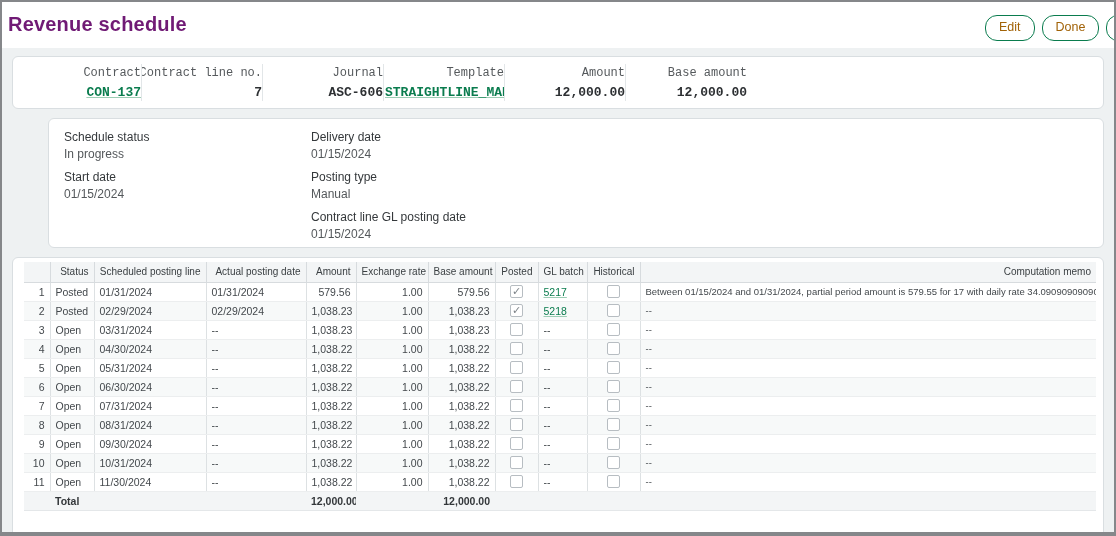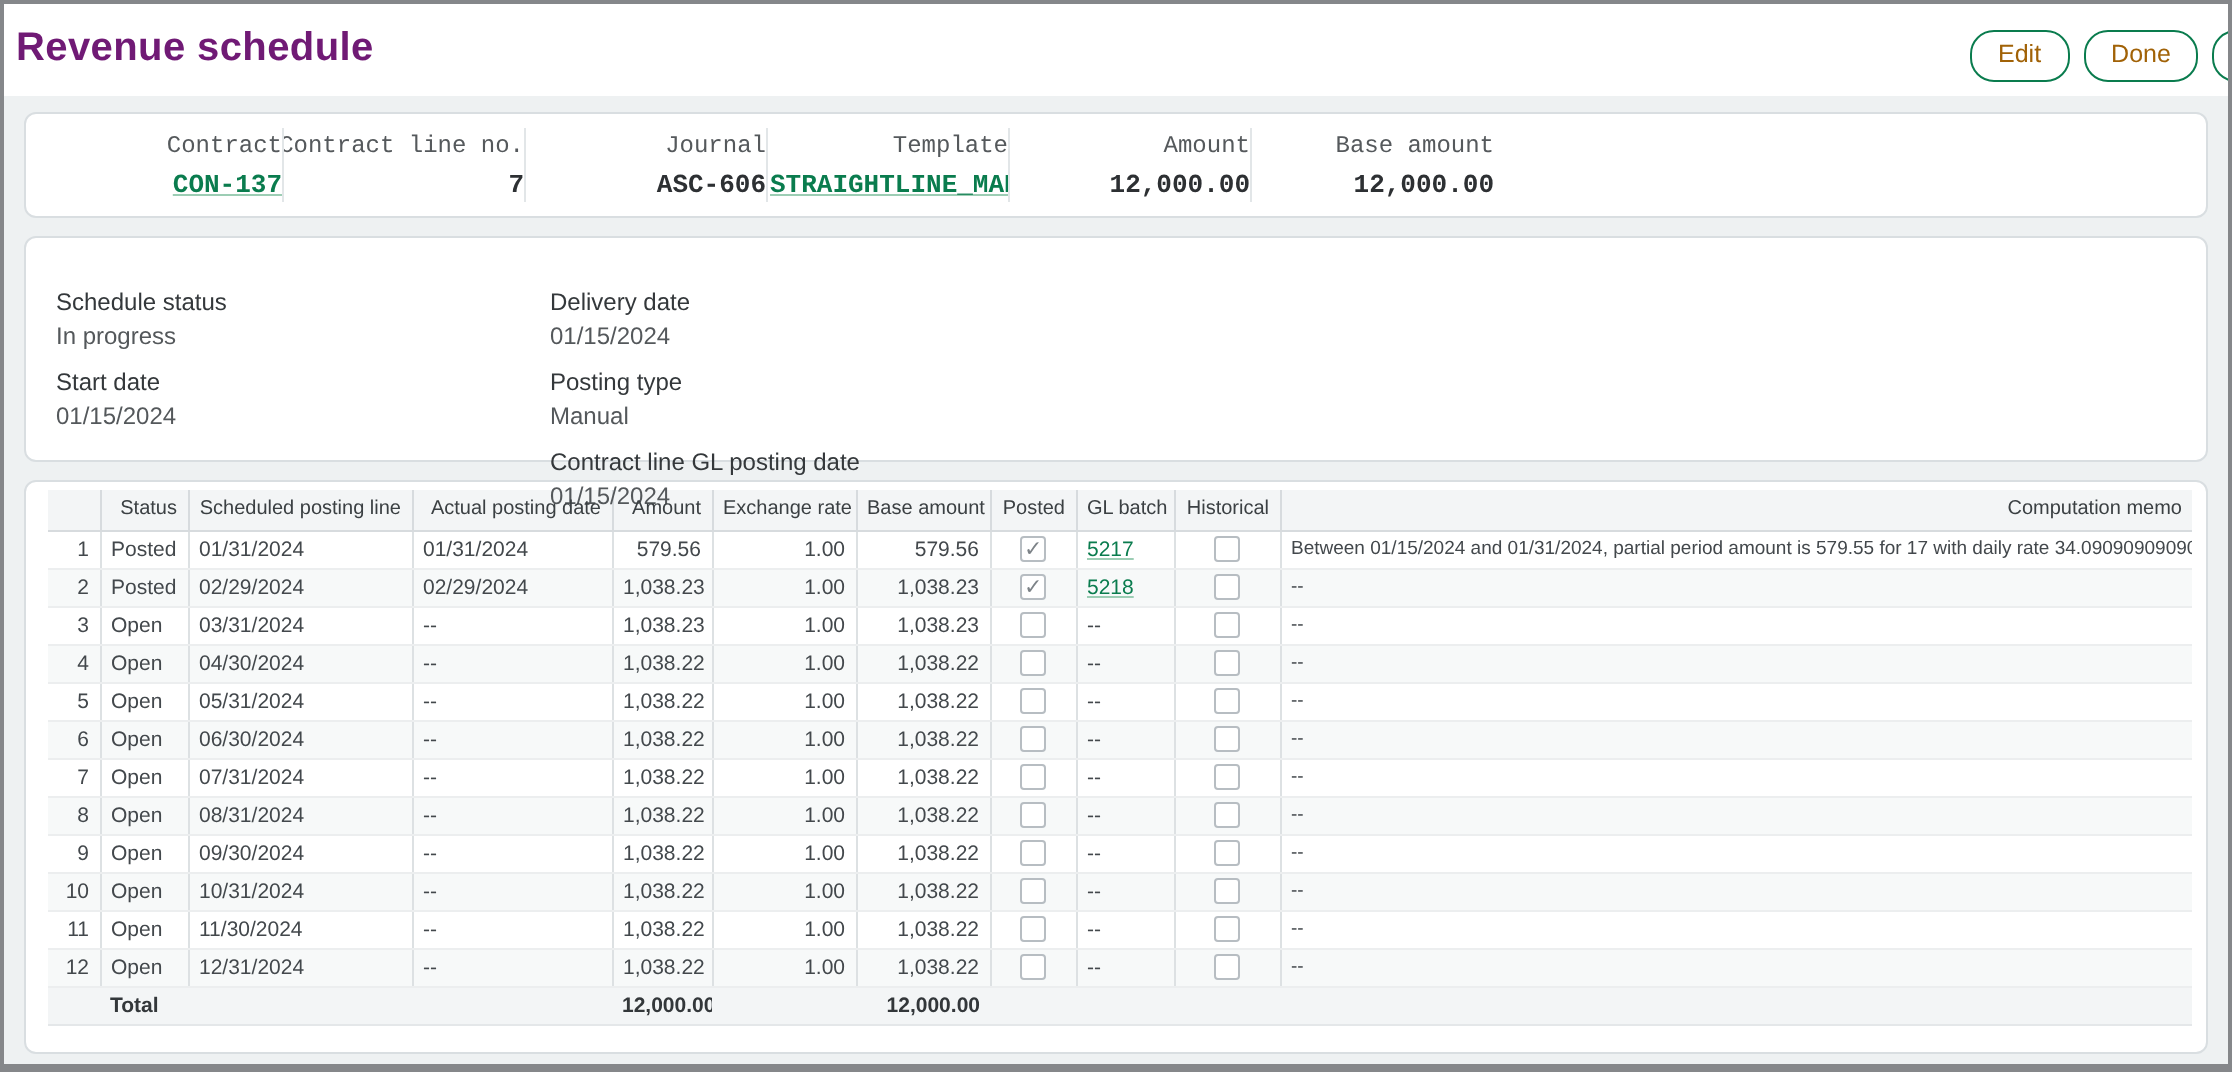--- a/index.html
+++ b/index.html
@@ -33,21 +33,21 @@
     width:121px; display:flex; flex-direction:column; align-items:flex-end;
     justify-content:center; gap:5px; overflow:hidden; margin:7px 0;font-family:Liberation Mono, monospace;
   }
   .sum-cell.divided { border-right:1px solid #e2e6e8; }
   .sum-label { font-size:12px; color:#55595c; white-space:nowrap; }
   .sum-value { font-size:13px; font-weight:bold; color:#2d3033; white-space:nowrap; }
   .glink { color:#0a7c4e; text-decoration:underline; text-decoration-color:#9ccdb4; cursor:pointer; }
   a.sum-value.glink { color:#0a7c4e; }
   .clipped { width:121px; overflow:hidden; text-align:left; padding-left:2px; }
   
-  .details { height:113px; margin-bottom:9px; padding:25px 15px; display:flex; }
+  .details { height:130px; margin-bottom:9px; padding:11px 15px; display:flex;margin-left:36px; }
   .det-col { display:flex; flex-direction:column; gap:9px; }
   .det-col.left { width:247px; }
   .det-label { font-size:12px; color:#34383b; margin-bottom:3px; }
   .det-value { font-size:12px; color:#54585b; }
   
   .gridcard { height:287px; padding:4px 11px 0; }
   table.sched { border-collapse:collapse; table-layout:fixed; width:1072px; font-size:10.5px; color:#43484c; }
   table.sched th {
     background:#f3f5f6; font-weight:normal; color:#3b4043; height:20px;
     border-bottom:1px solid #d7dbde; border-left:1px solid #d7dbde;
@@ -319,33 +319,20 @@
               <td>11/30/2024</td>
               <td>--</td>
               <td class="c-right">1,038.22</td>
               <td class="c-right">1.00</td>
               <td class="c-right">1,038.22</td>
               <td class="c-center"><span class="cb"></span></td>
               <td>--</td>
               <td class="c-center"><span class="cb"></span></td>
               <td class="c-memo">--</td>
             </tr>
-            <tr class="even">
-              <td class="c-num">12</td>
-              <td>Open</td>
-              <td>12/31/2024</td>
-              <td>--</td>
-              <td class="c-right">1,038.22</td>
-              <td class="c-right">1.00</td>
-              <td class="c-right">1,038.22</td>
-              <td class="c-center"><span class="cb"></span></td>
-              <td>--</td>
-              <td class="c-center"><span class="cb"></span></td>
-              <td class="c-memo">--</td>
-            </tr>
           </tbody>
         <tfoot>
           <tr class="total-row">
             <td></td>
             <td colspan="3">Total</td>
             <td class="c-right">12,000.00</td>
             <td></td>
             <td class="c-right">12,000.00</td>
             <td colspan="4"></td>
           </tr>

